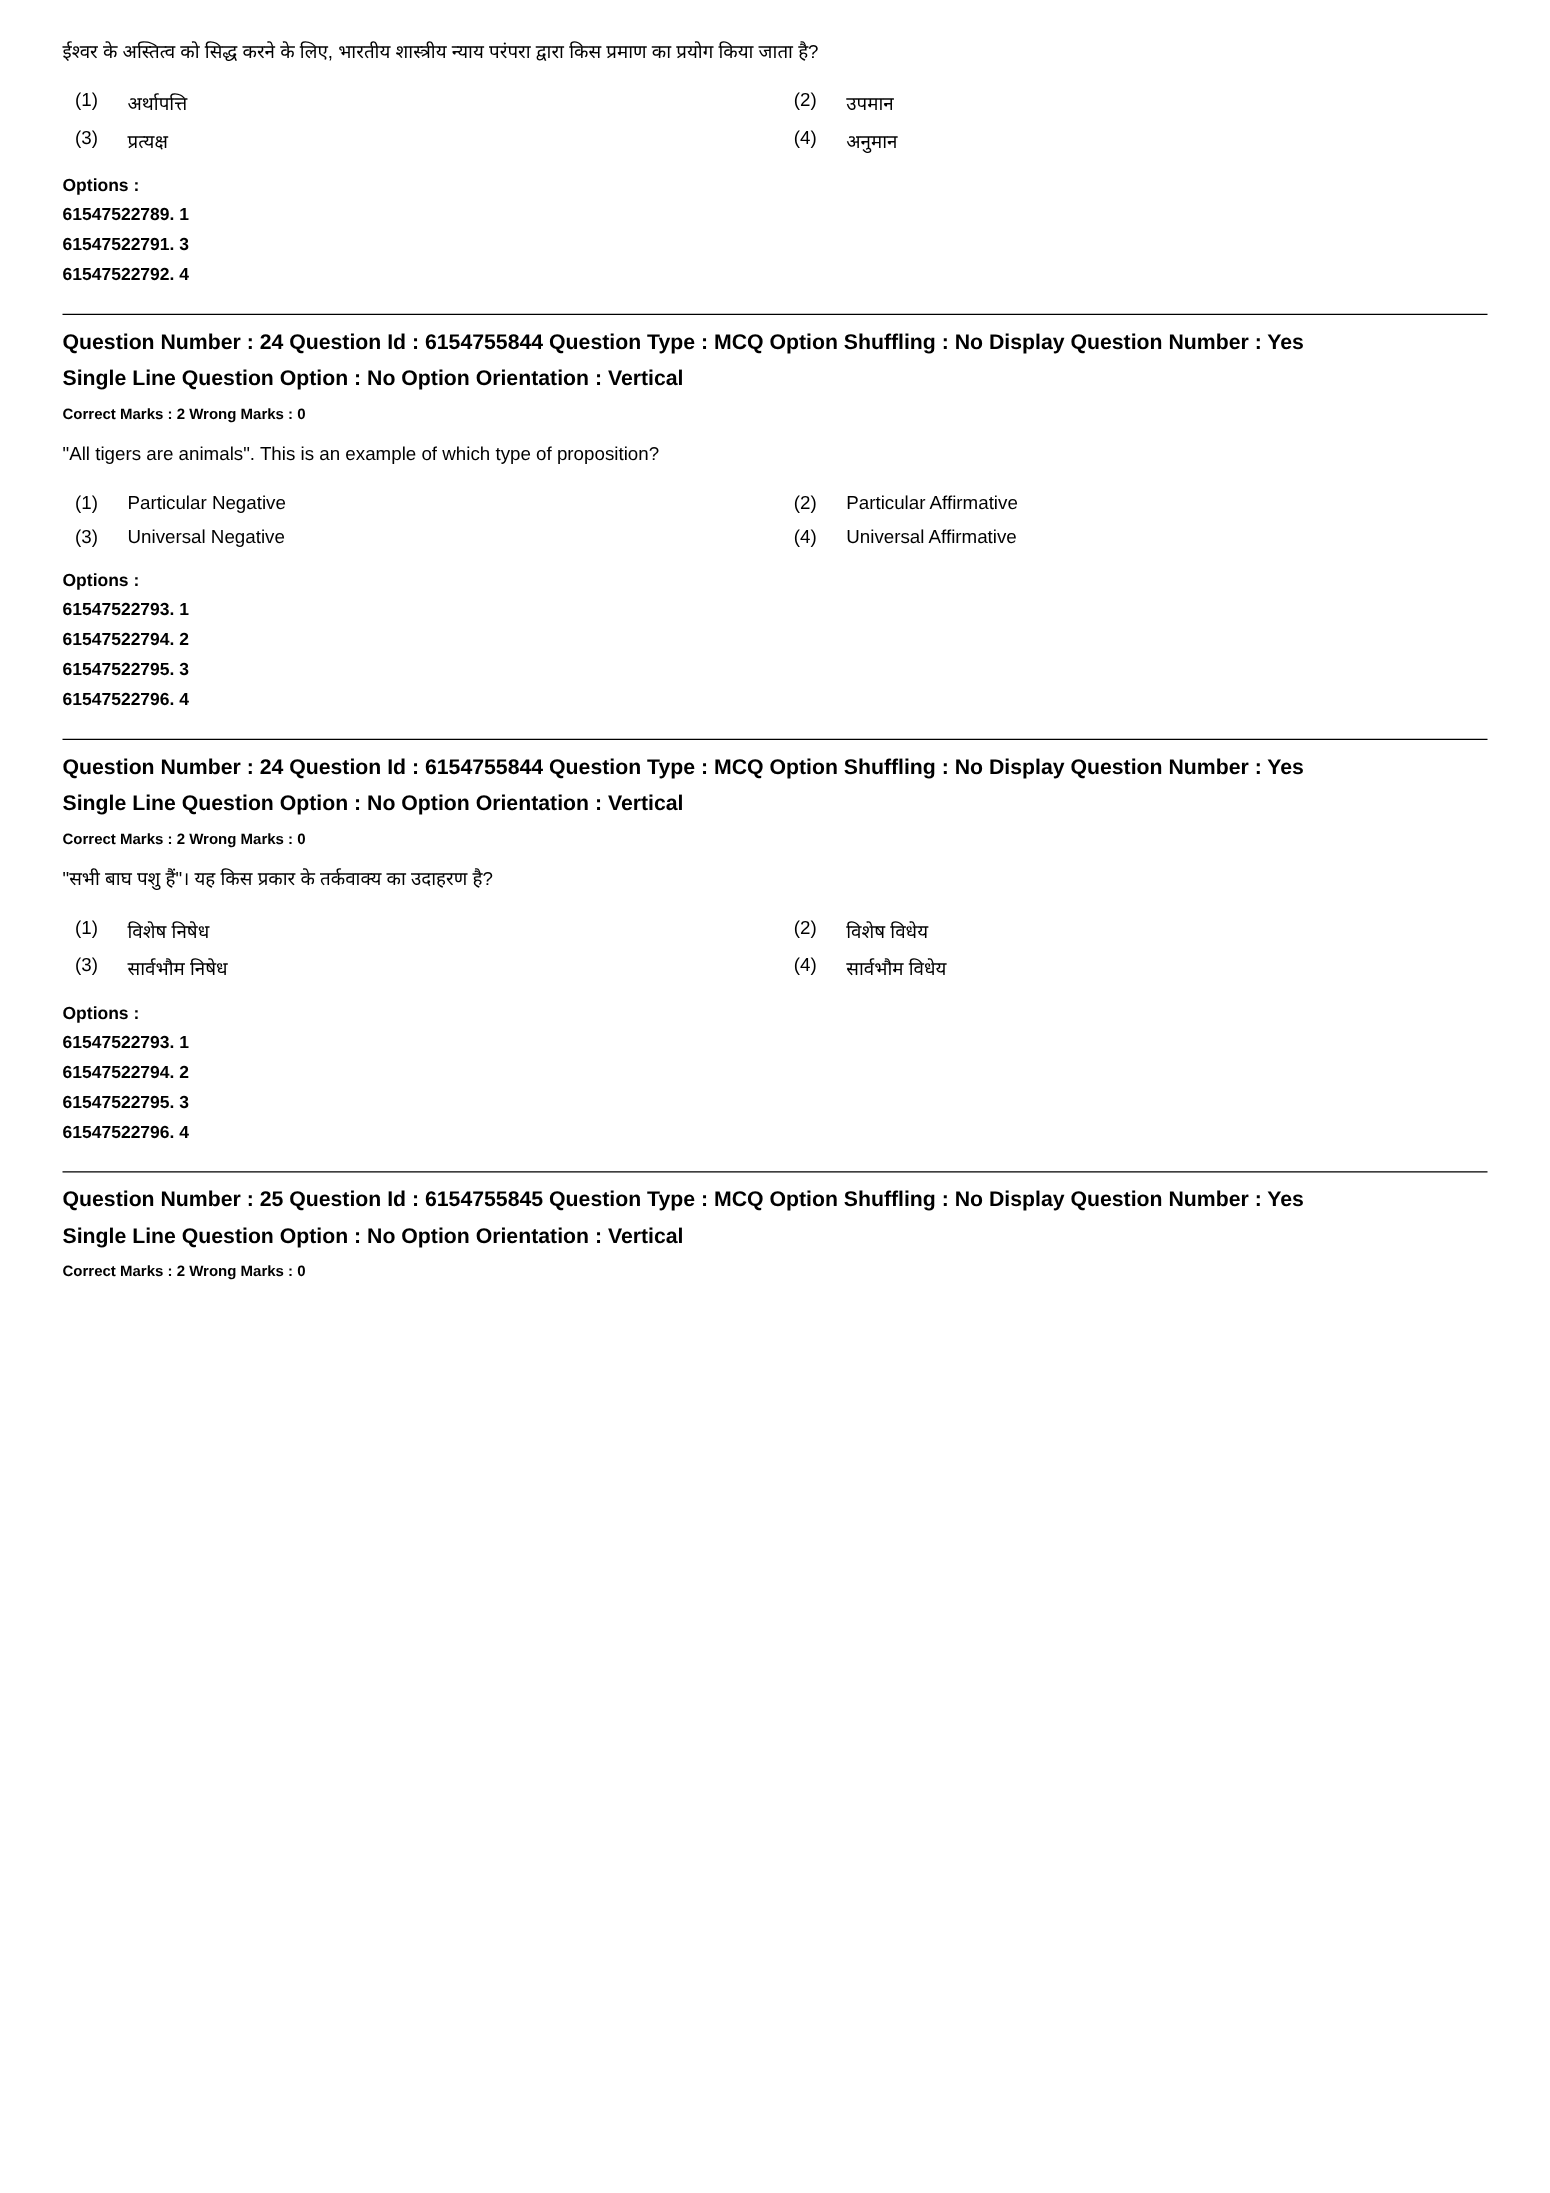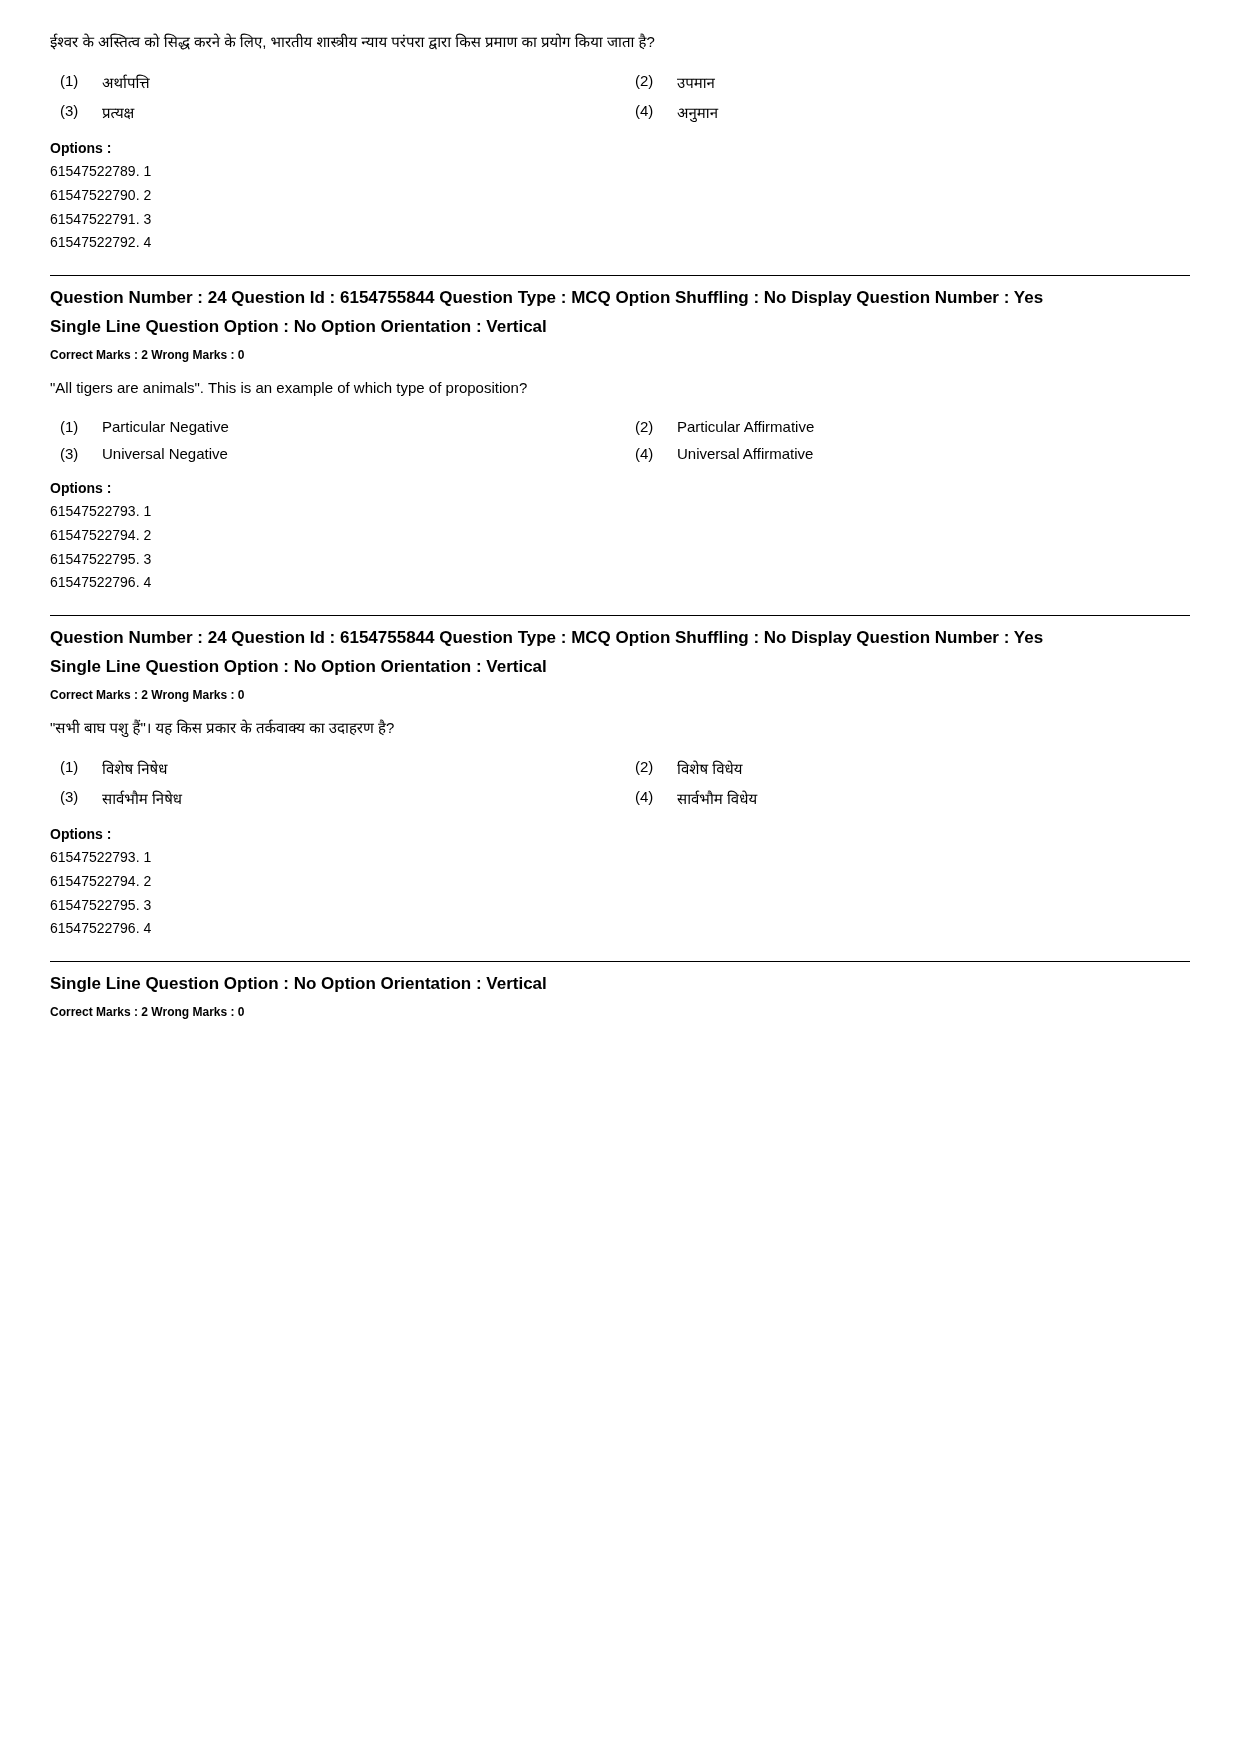--- a/index.html
+++ b/index.html
@@ -41,20 +41,21 @@
       margin-bottom: 8px;
     }
     .options-label {
       font-weight: bold;
       font-size: 14px;
       margin-bottom: 4px;
     }
     .option-id-item {
       font-size: 14px;
       line-height: 1.7;
+      font-weight: bold;
     }
     .question-meta {
       font-size: 17px;
       font-weight: bold;
       line-height: 1.7;
       margin-top: 20px;
       margin-bottom: 6px;
       border-top: 1px solid #000;
       padding-top: 8px;
     }
@@ -87,21 +88,20 @@
     </div>
     <div class="option-item">
       <span class="option-number">(4)</span>
       <span>अनुमान</span>
     </div>
   </div>
 
   <div class="options-section">
     <div class="options-label">Options :</div>
     <div class="option-id-item">61547522789. 1</div>
-    <div class="option-id-item">61547522790. 2</div>
     <div class="option-id-item">61547522791. 3</div>
     <div class="option-id-item">61547522792. 4</div>
   </div>
 </div>
 
 <div class="section-block">
   <div class="question-meta">
     <div>Question Number : 24  Question Id : 6154755844  Question Type : MCQ  Option Shuffling : No  Display Question Number : Yes</div>
     <div>Single Line Question Option : No  Option Orientation : Vertical</div>
   </div>
@@ -167,16 +167,17 @@
     <div class="options-label">Options :</div>
     <div class="option-id-item">61547522793. 1</div>
     <div class="option-id-item">61547522794. 2</div>
     <div class="option-id-item">61547522795. 3</div>
     <div class="option-id-item">61547522796. 4</div>
   </div>
 </div>
 
 <div class="section-block">
   <div class="question-meta">
+    <div>Question Number : 25  Question Id : 6154755845  Question Type : MCQ  Option Shuffling : No  Display Question Number : Yes</div>
     <div>Single Line Question Option : No  Option Orientation : Vertical</div>
   </div>
   <div class="correct-marks">Correct Marks : 2  Wrong Marks : 0</div>
 </div>
 
 </body></html>

